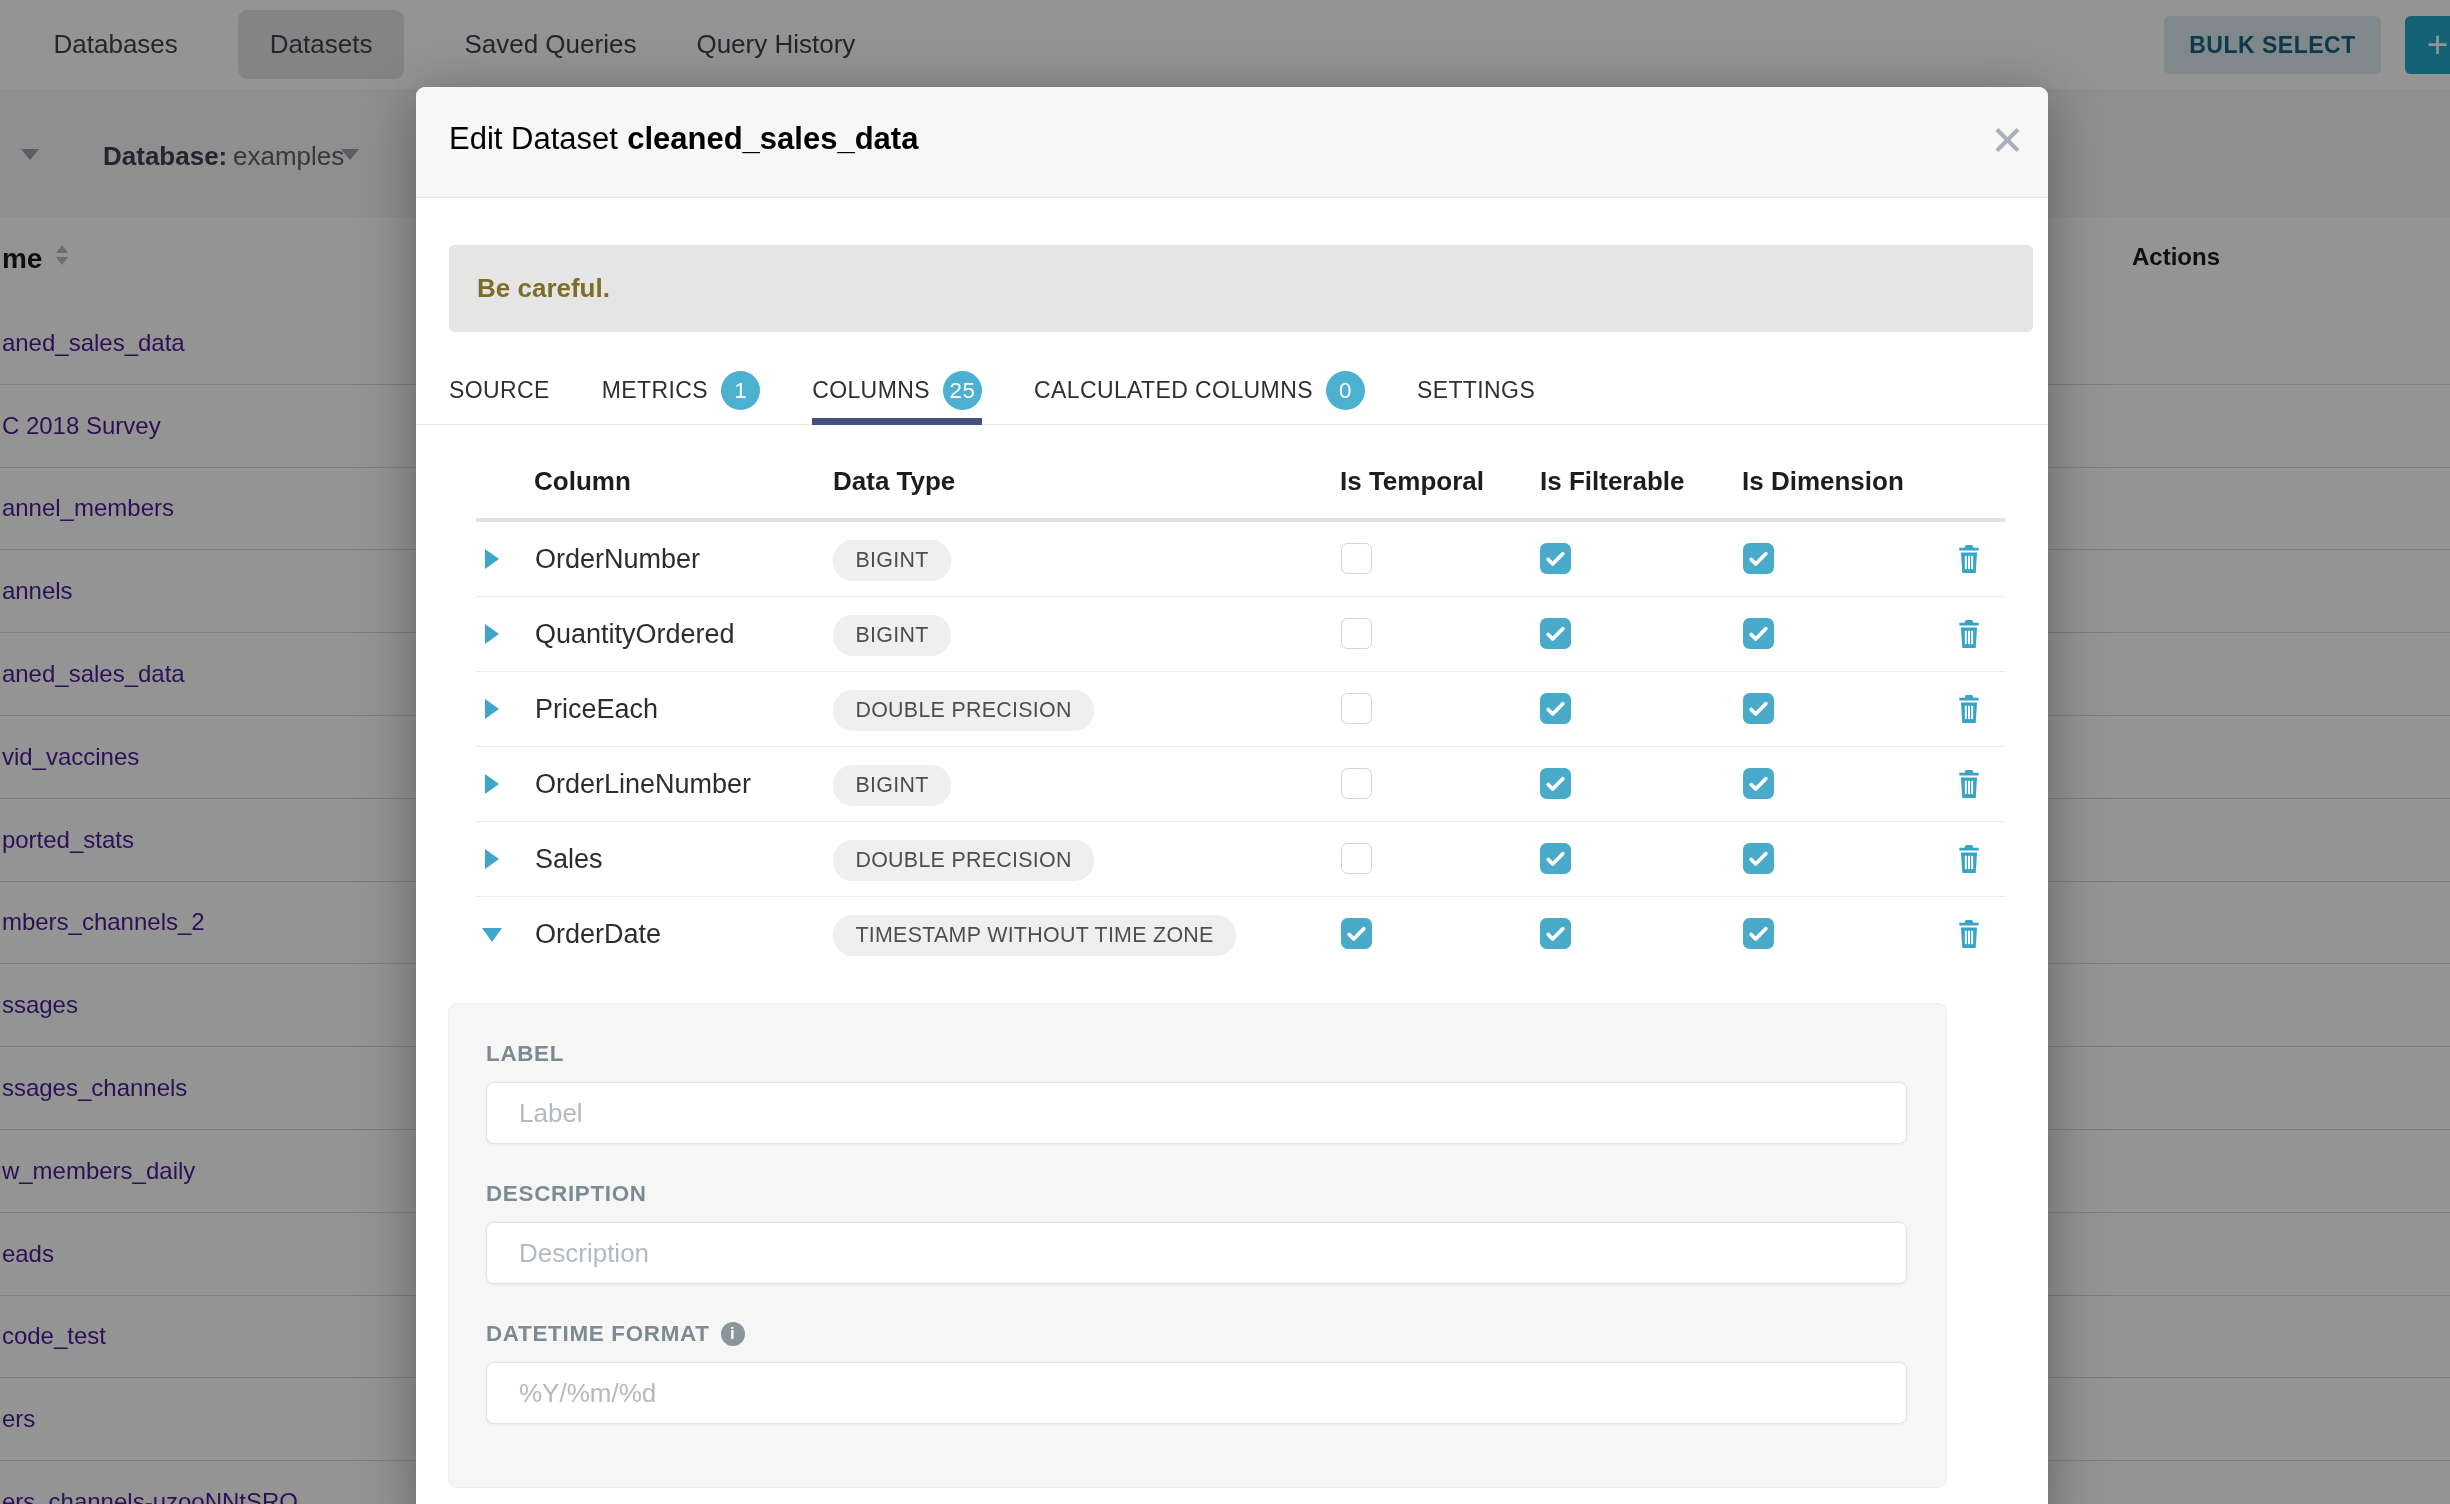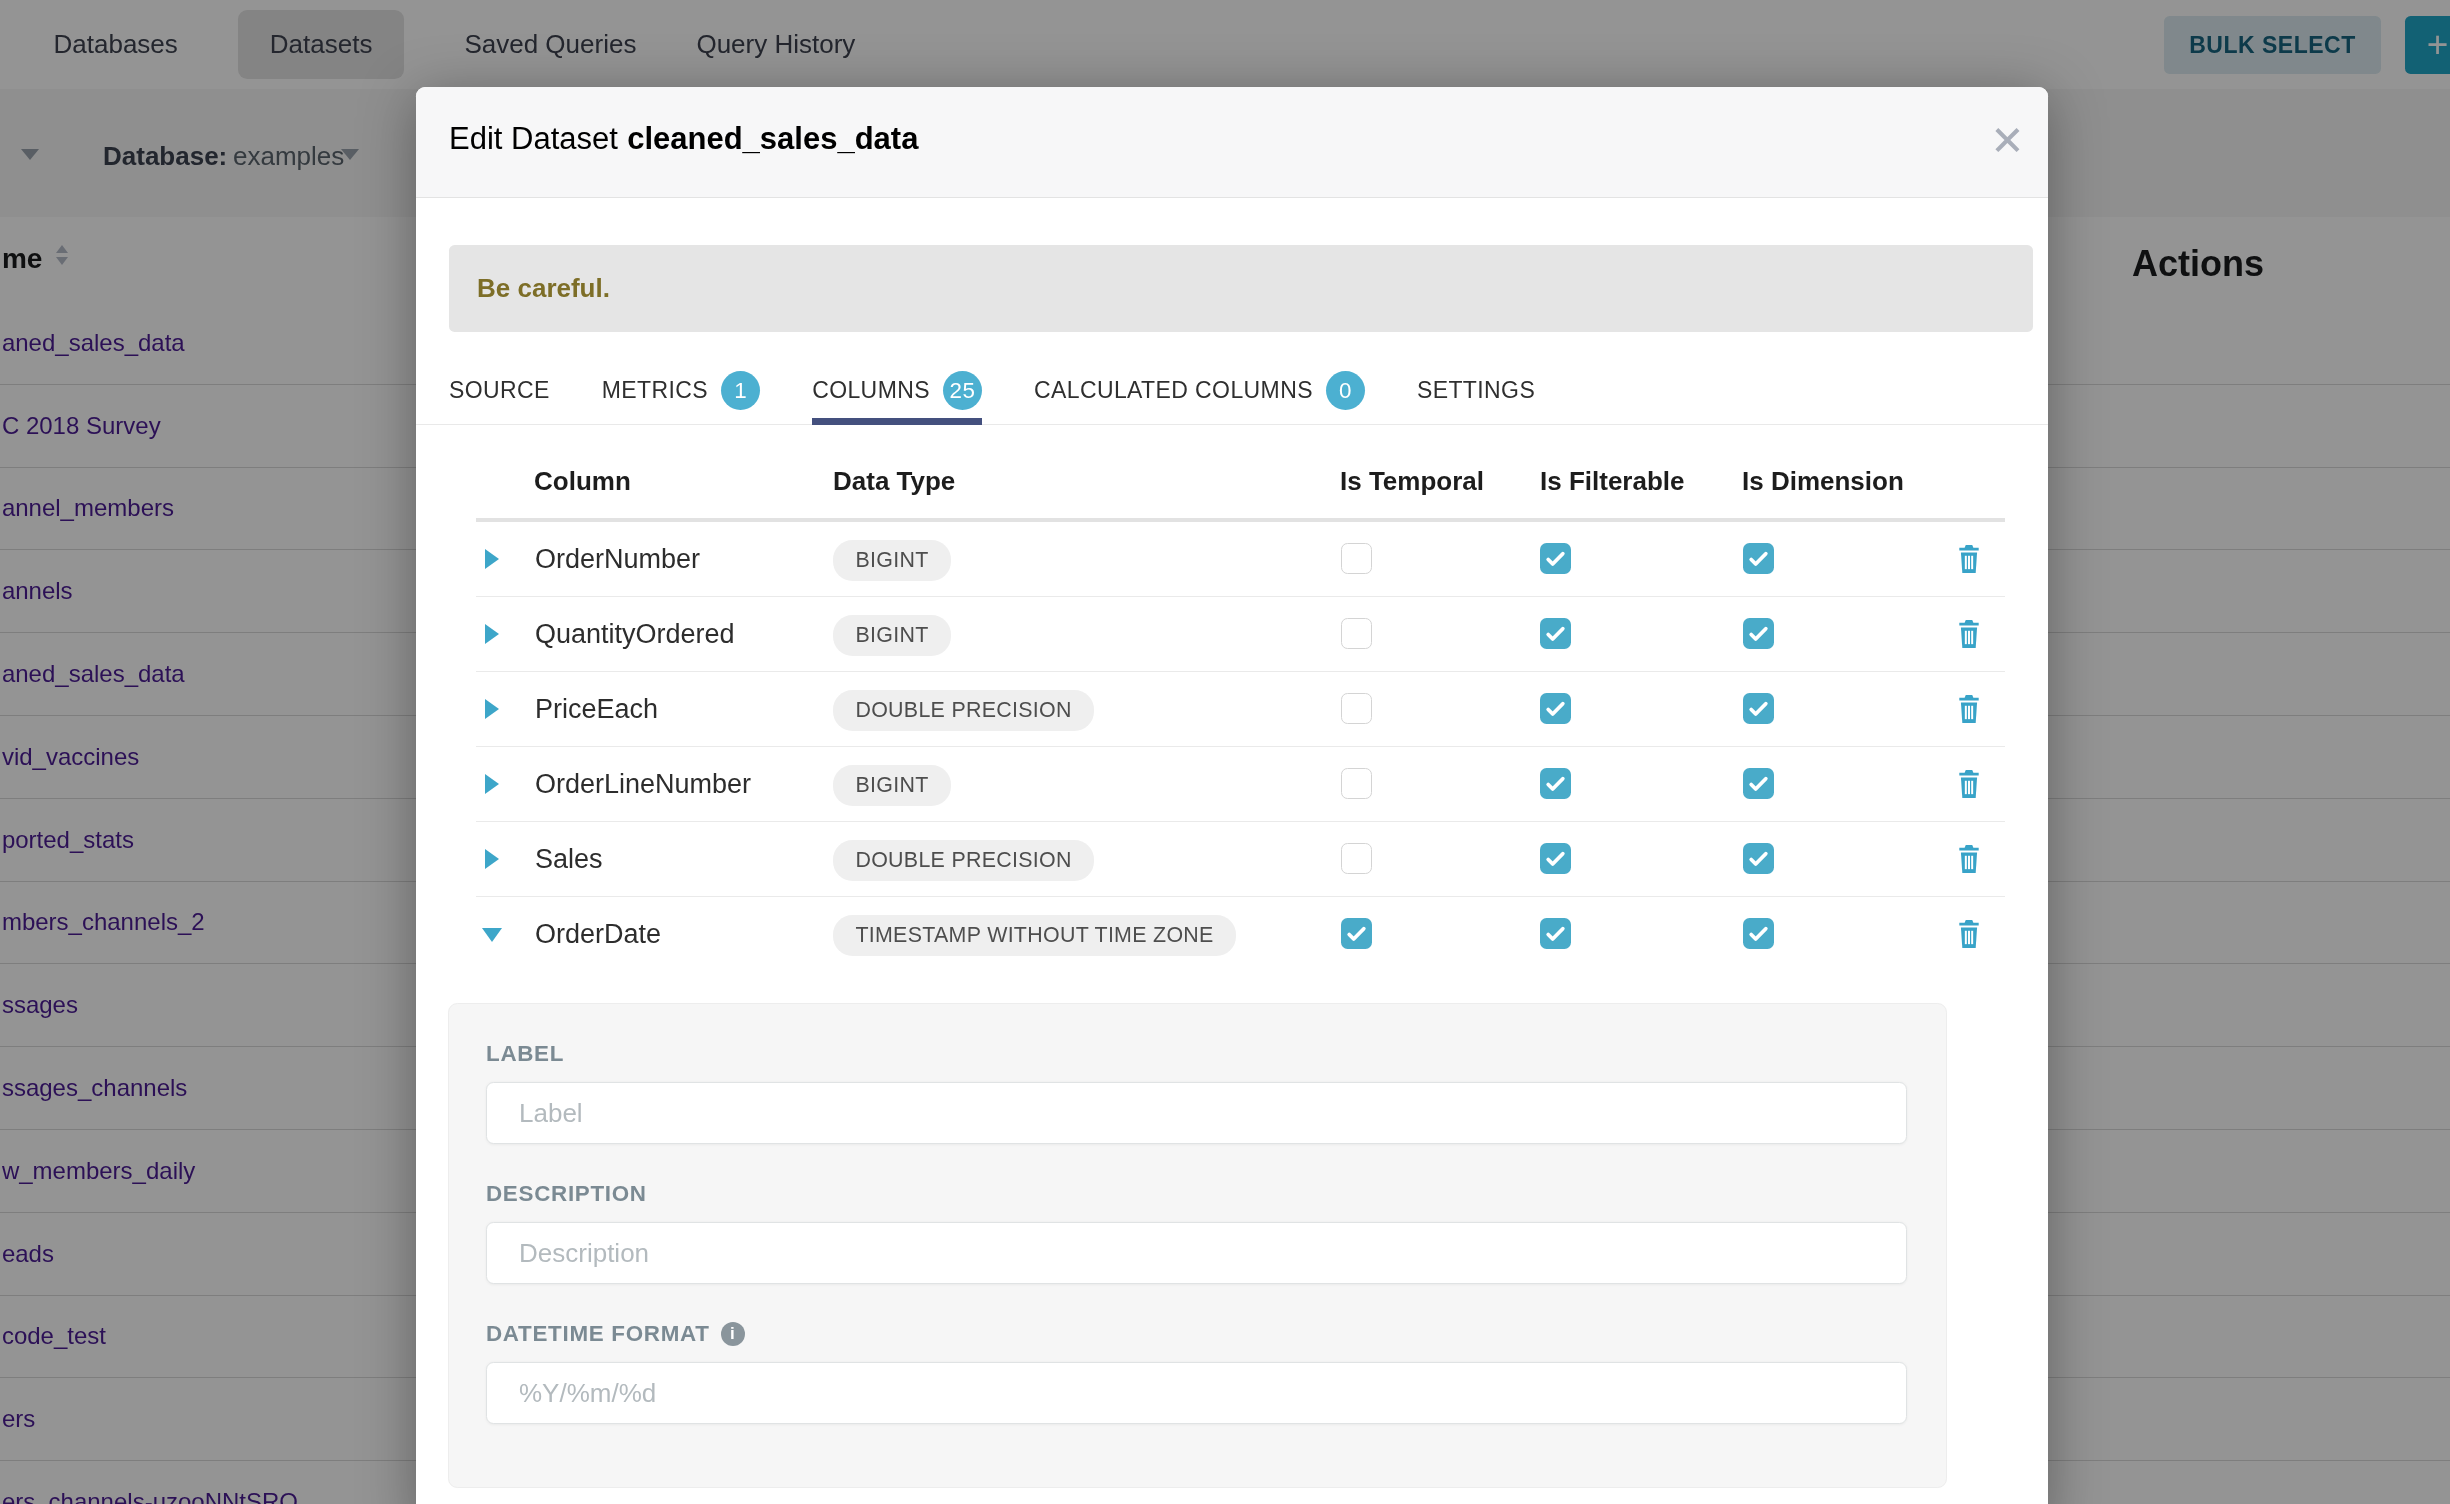--- a/index.html
+++ b/index.html
@@ -25,21 +25,21 @@
   .dblabel{position:absolute;left:103px;top:52px;font-size:26px;font-weight:700;color:#3c4250;}
   .dbvalue{position:absolute;left:233px;top:52px;font-size:26px;color:#5a646d;cursor:pointer;}
   .card{position:absolute;left:0;top:217px;width:2450px;height:1287px;background:#fff;overflow:hidden;}
   .bg-header{position:absolute;left:0;top:0;width:2450px;height:84px;}
   .bg-name-h{position:absolute;left:1.9px;top:26px;font-size:28px;font-weight:700;color:#1b1c1e;}
   .sort-icon{position:absolute;left:56px;top:28px;display:flex;flex-direction:column;gap:3.7px;cursor:pointer;}
   .tri-up{width:0;height:0;border-left:6.5px solid transparent;border-right:6.5px solid transparent;
     border-bottom:8.4px solid #b6bcc9;}
   .tri-down{width:0;height:0;border-left:6.5px solid transparent;border-right:6.5px solid transparent;
     border-top:8.4px solid #b6bcc9;}
-  .bg-actions-h{position:absolute;left:2132px;top:26px;font-size:36px;font-weight:700;color:#1b1c1e;}
+  .bg-actions-h{position:absolute;left:2132px;top:26px;font-size:24px;font-weight:700;color:#1b1c1e;}
   .bg-rows{position:absolute;left:0;top:0;width:2450px;height:1287px;}
   .bg-row{position:absolute;left:0;width:2450px;height:83px;border-bottom:0.9px solid #dadada;
     display:flex;align-items:center;}
   .bg-link{margin-left:1.9px;font-size:24px;color:#4c1d95;cursor:pointer;white-space:nowrap;}
 
   
   .dim{position:absolute;left:0;top:0;width:2450px;height:1505px;background:rgba(0,0,0,.42);}
 
   
   .modal{position:absolute;left:416px;top:87px;width:1632px;height:1440px;background:#fff;

